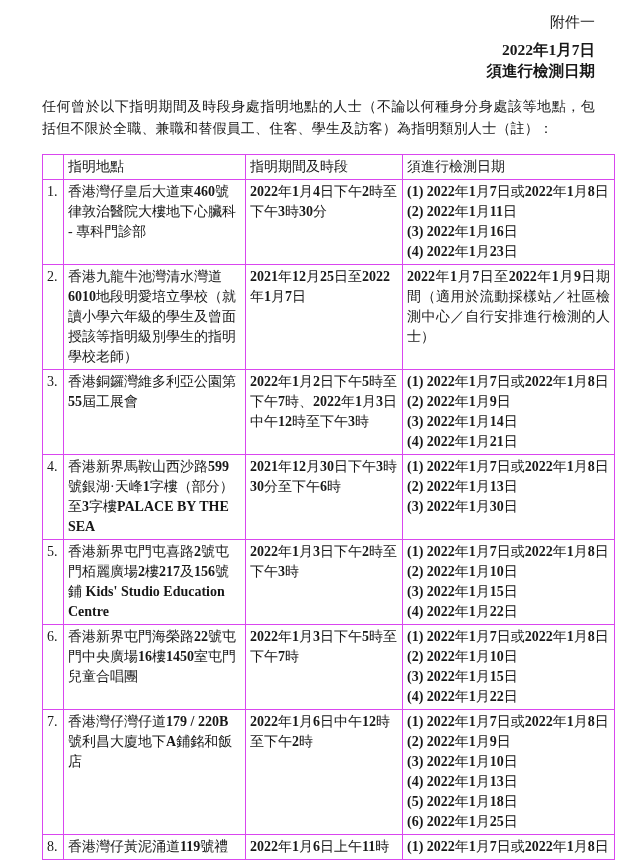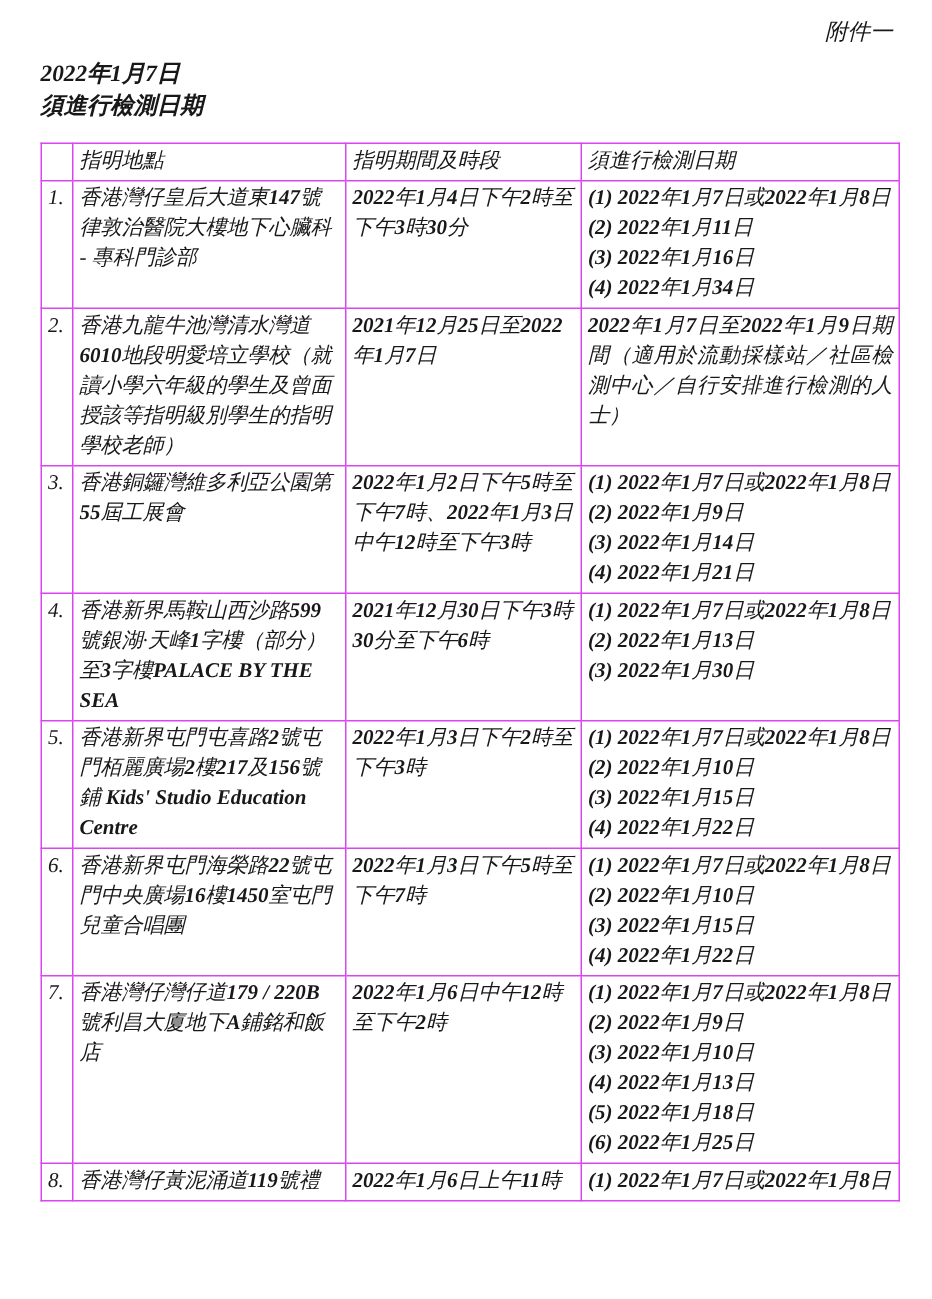--- a/index.html
+++ b/index.html
@@ -1,23 +1,23 @@
 <!DOCTYPE html>
 <html><head>
 <meta charset="utf-8">
 <style>
   html,body{margin:0;padding:0;}
   body{
     width:621px;height:866px;overflow:hidden;background:#ffffff;color:#181818;
     font-family:"Liberation Serif","DejaVu Serif",serif;
     -webkit-font-smoothing:antialiased;
   }
-  .page{padding:12px 26px 0 27px;font-style:italic;}
+  .page{padding:12px 26px 0 42px;}
   .appendix{text-align:right;font-size:15px;line-height:21px;}
-  .title-block{text-align:left;margin-top:6px;}
+  .title-block{text-align:right;margin-top:6px;}
   .title-line{font-weight:bold;font-size:15.5px;line-height:21px;}
   .intro{font-size:14px;letter-spacing:0.2px;line-height:22px;text-align:justify;text-justify:inter-ideograph;margin-top:15px;}
   table.notice{
     border-collapse:collapse;table-layout:fixed;width:572px;margin-top:14px;
   }
   table.notice col.c-num{width:21px;}
   table.notice col.c-loc{width:182px;}
   table.notice col.c-per{width:157px;}
   table.notice col.c-dat{width:212px;}
   table.notice th, table.notice td{
@@ -35,45 +35,46 @@
 
 <div class="page">
 
   <div class="appendix">附件一</div>
 
   <div class="title-block">
     <div class="title-line">2022年1月7日</div>
     <div class="title-line">須進行檢測日期</div>
   </div>
 
+  <div class="intro">任何曾於以下指明期間及時段身處指明地點的人士（不論以何種身分身處該等地點，包括但不限於全職、兼職和替假員工、住客、學生及訪客）為指明類別人士（註）：</div>
 
   <table class="notice">
     <colgroup>
         <col class="c-num">
         <col class="c-loc">
         <col class="c-per">
         <col class="c-dat">
       </colgroup>
     <tbody>
         <tr>
       <th></th>
       <th>指明地點</th>
       <th>指明期間及時段</th>
       <th>須進行檢測日期</th>
     </tr>
 
     <tr>
       <td class="num">1.</td>
-      <td class="loc">香港灣仔皇后大道東<b>147</b>號律敦治醫院大樓地下心臟科 - 專科門診部</td>
+      <td class="loc">香港灣仔皇后大道東<b>460</b>號律敦治醫院大樓地下心臟科 - 專科門診部</td>
       <td class="per"><b>2022</b>年<b>1</b>月<b>4</b>日下午<b>2</b>時至下午<b>3</b>時<b>30</b>分</td>
       <td class="dat">
         <div><b>(1) 2022</b>年<b>1</b>月<b>7</b>日或<b>2022</b>年<b>1</b>月<b>8</b>日</div>
         <div><b>(2) 2022</b>年<b>1</b>月<b>11</b>日</div>
         <div><b>(3) 2022</b>年<b>1</b>月<b>16</b>日</div>
-        <div><b>(4) 2022</b>年<b>1</b>月<b>34</b>日</div>
+        <div><b>(4) 2022</b>年<b>1</b>月<b>23</b>日</div>
       </td>
     </tr>
 
     <tr>
       <td class="num">2.</td>
       <td class="loc">香港九龍牛池灣清水灣道<b>6010</b>地段明愛培立學校（就讀小學六年級的學生及曾面授該等指明級別學生的指明學校老師）</td>
       <td class="per"><b>2021</b>年<b>12</b>月<b>25</b>日至<b>2022</b>年<b>1</b>月<b>7</b>日</td>
       <td class="dat">
         <div><b>2022</b>年<b>1</b>月<b>7</b>日至<b>2022</b>年<b>1</b>月<b>9</b>日期間（適用於流動採樣站／社區檢測中心／自行安排進行檢測的人士）</div>
       </td>

